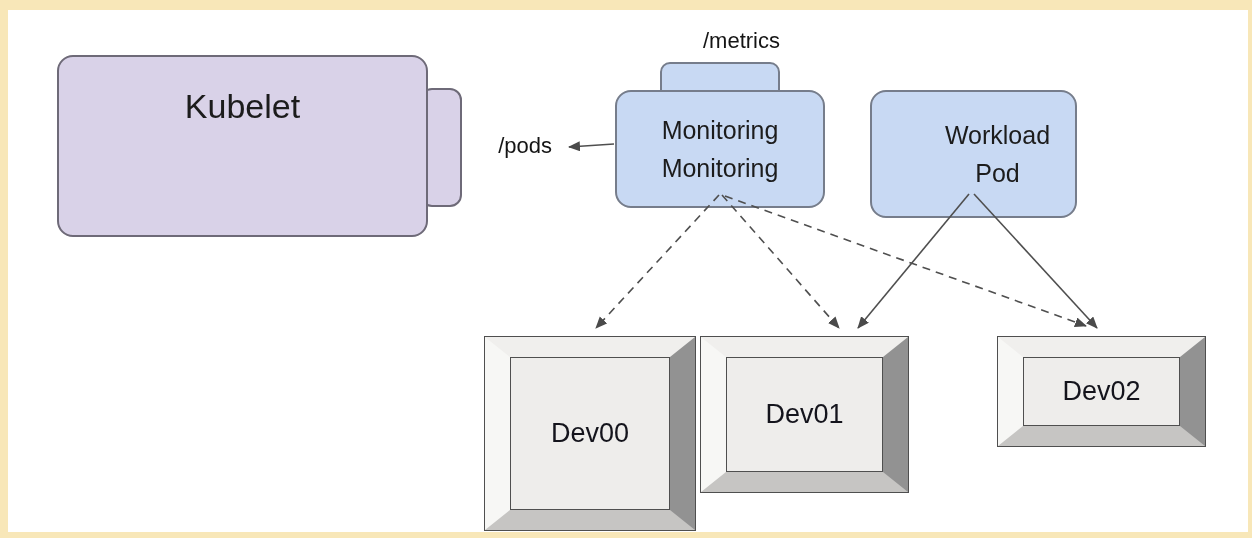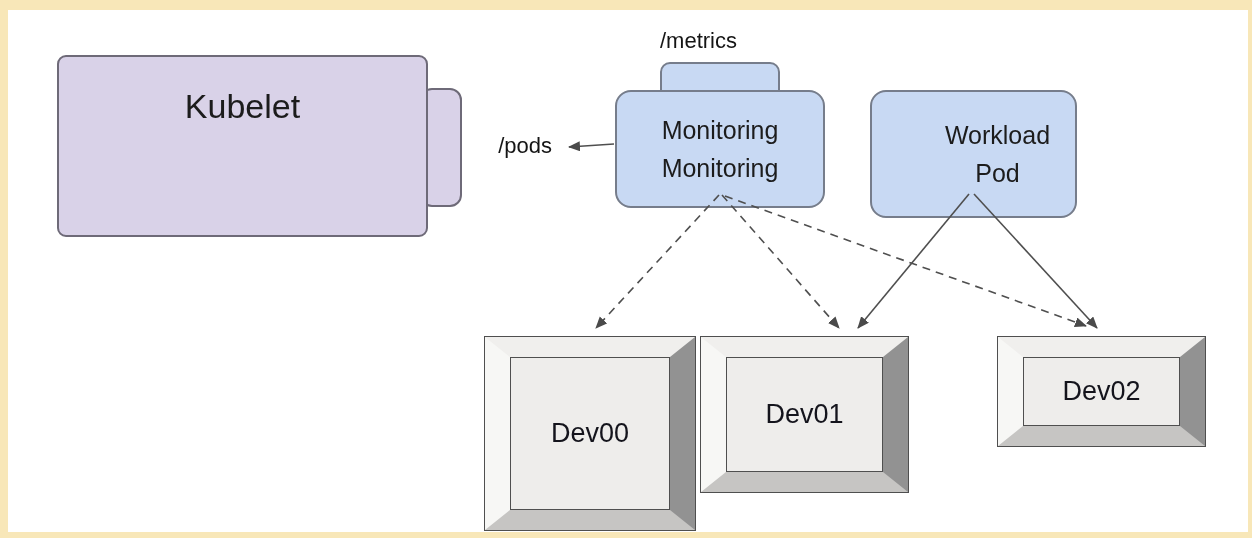--- a/index.html
+++ b/index.html
@@ -30,21 +30,21 @@
     align-items: center;
     justify-content: center;
     text-align: center;
     color: #1c1c1c;
     z-index: 2;
   }
   .node .line { display: block; font-size: 25px; line-height: 38px; }
 
   .kubelet {
     left: 57px; top: 55px; width: 371px; height: 182px;
-    border-radius: 9px;
+    border-radius: 16px;
     background: #d9d2e8;
     border-color: #6e6a78;
     justify-content: flex-start;
   }
   .kubelet .title {
     margin-top: 30px;
     font-size: 34px;
     color: #1c1c1c;
   }
   .kubelet-tab {
@@ -66,21 +66,21 @@
     z-index: 1;
   }
 
   
   .endpoint-label {
     position: absolute;
     font-size: 22px;
     color: #151515;
     z-index: 2;
   }
-  .metrics-label { left: 660px; top: 28px; width: 120px; text-align: left; }
+  .metrics-label { left: 660px; top: 28px; width: 120px; text-align: right; }
   .pods-label    { left: 448px; top: 133px; width: 104px; text-align: right; }
 
   
   .dev {
     position: absolute;
     border-style: solid;
     border-width: 20px 25px;
     border-top-color: #f0efed;
     border-left-color: #f7f7f5;
     border-right-color: #929292;

